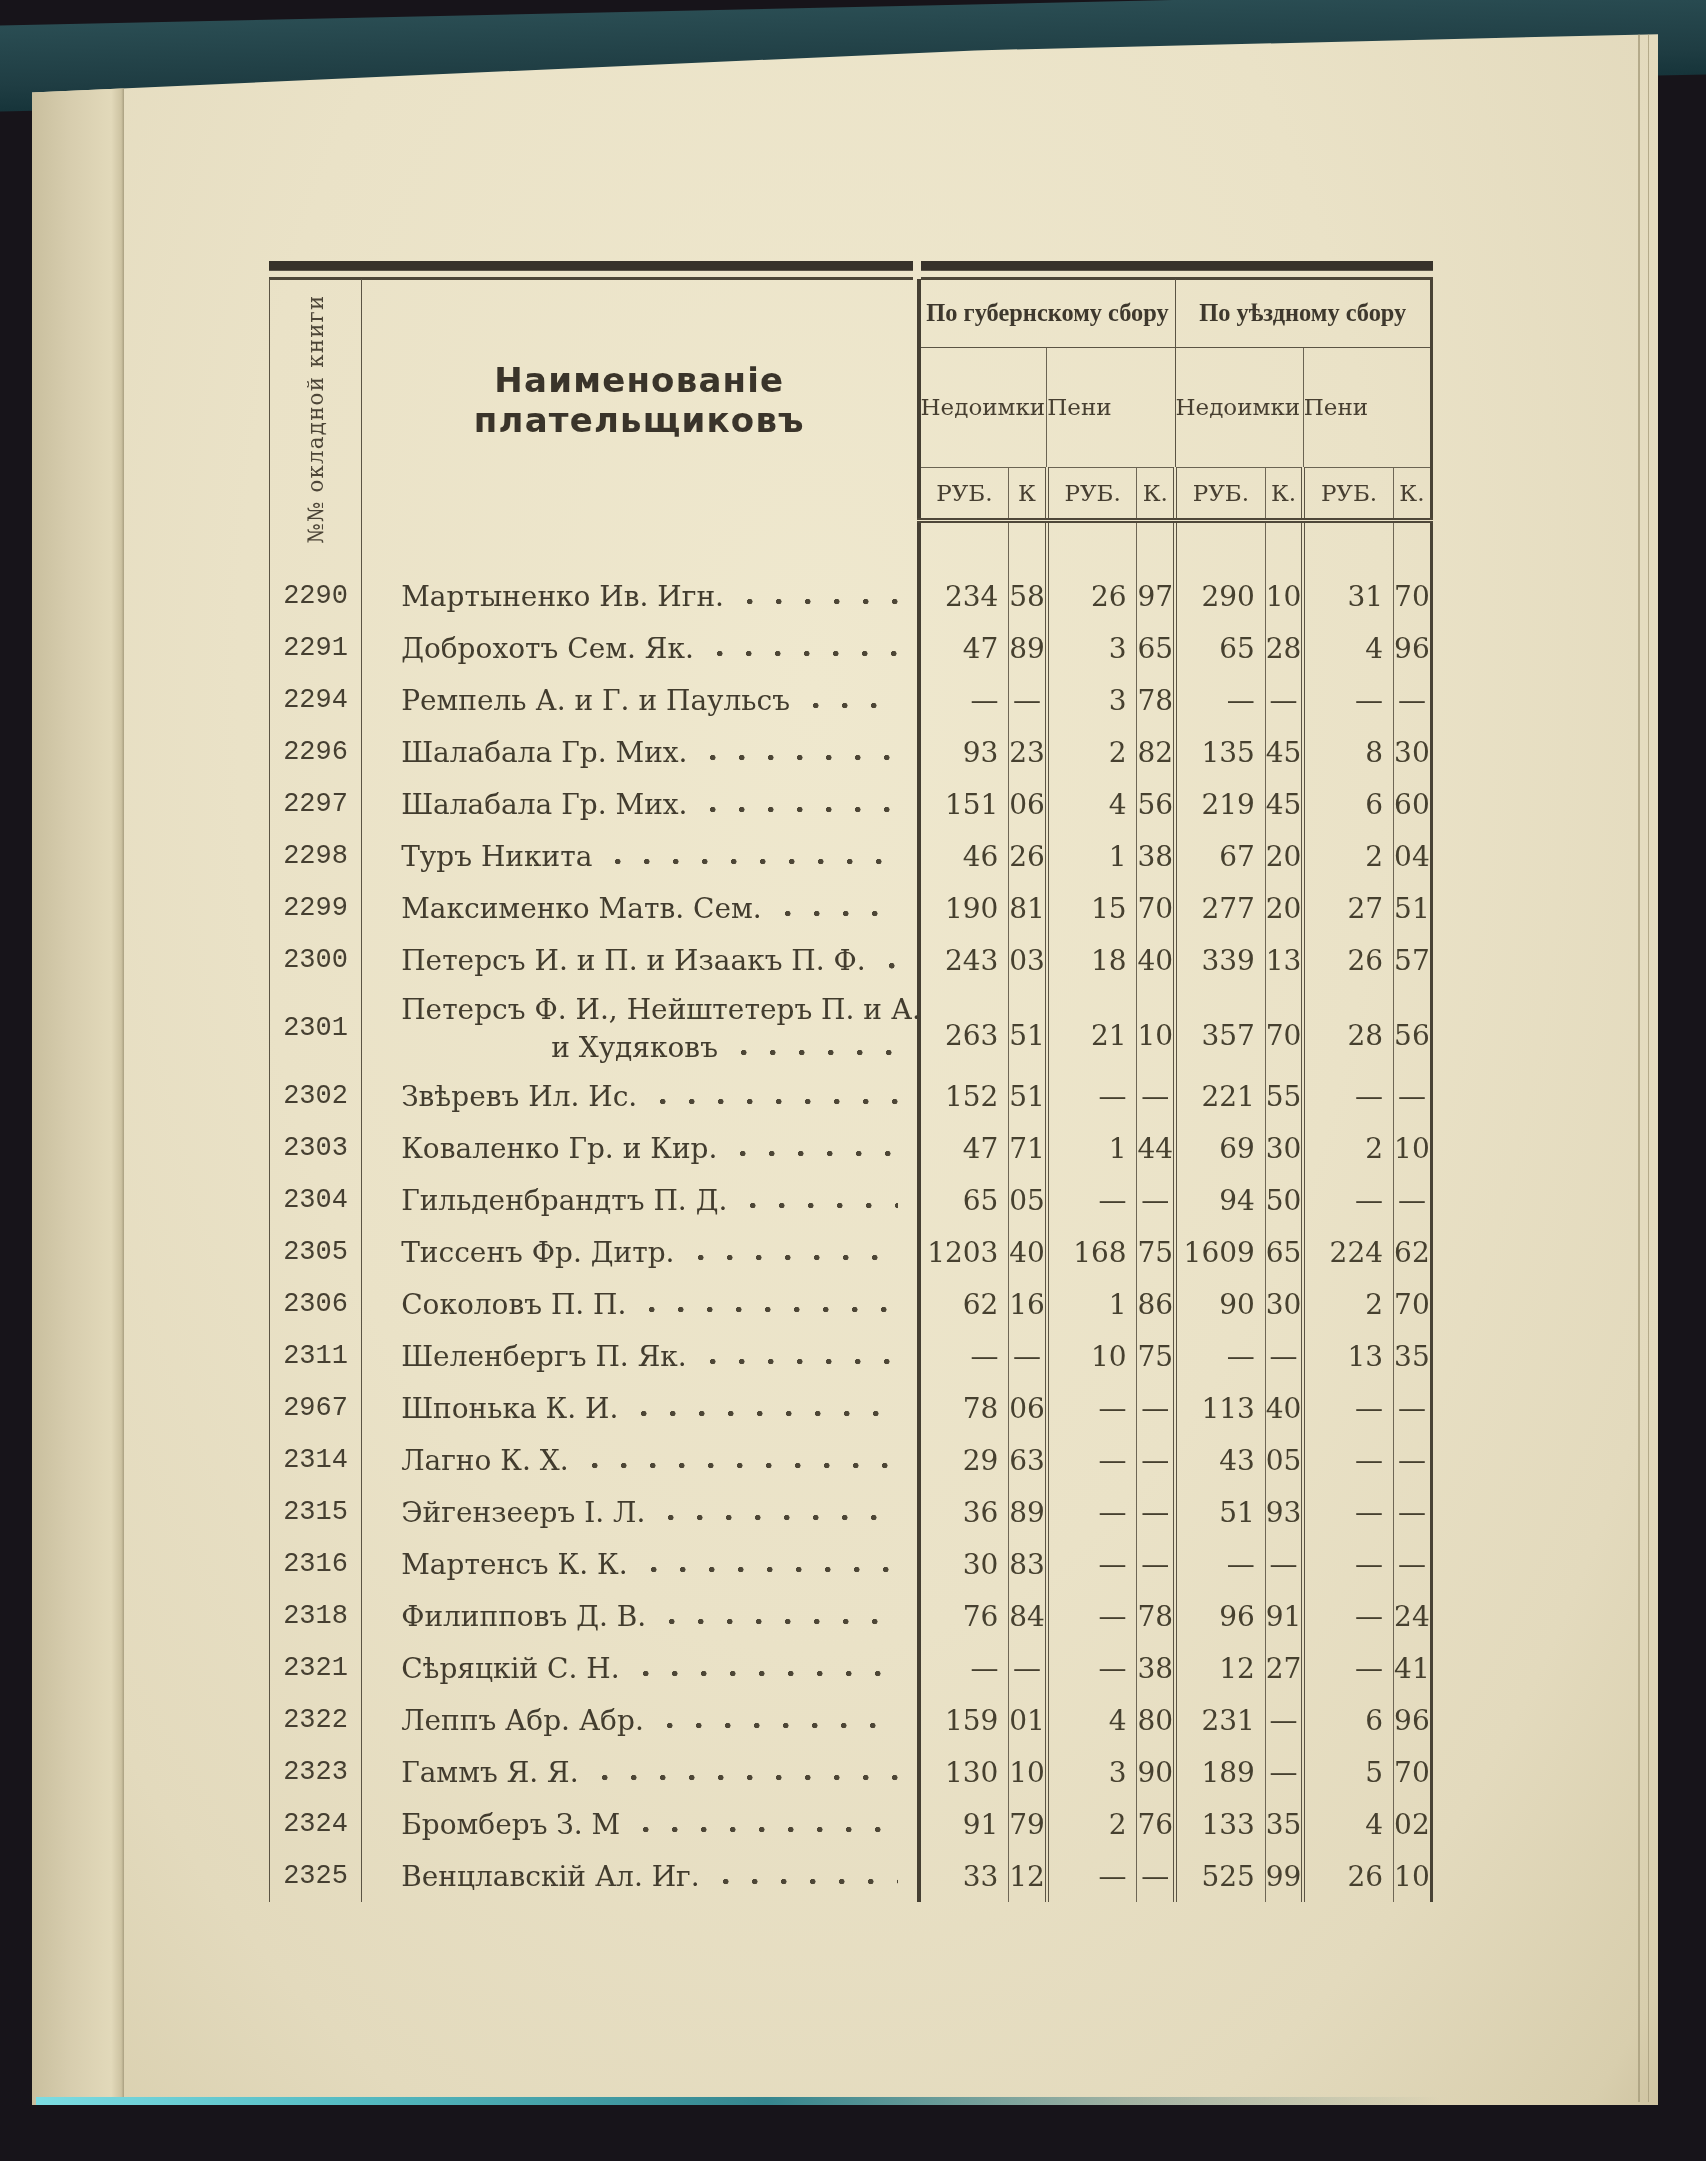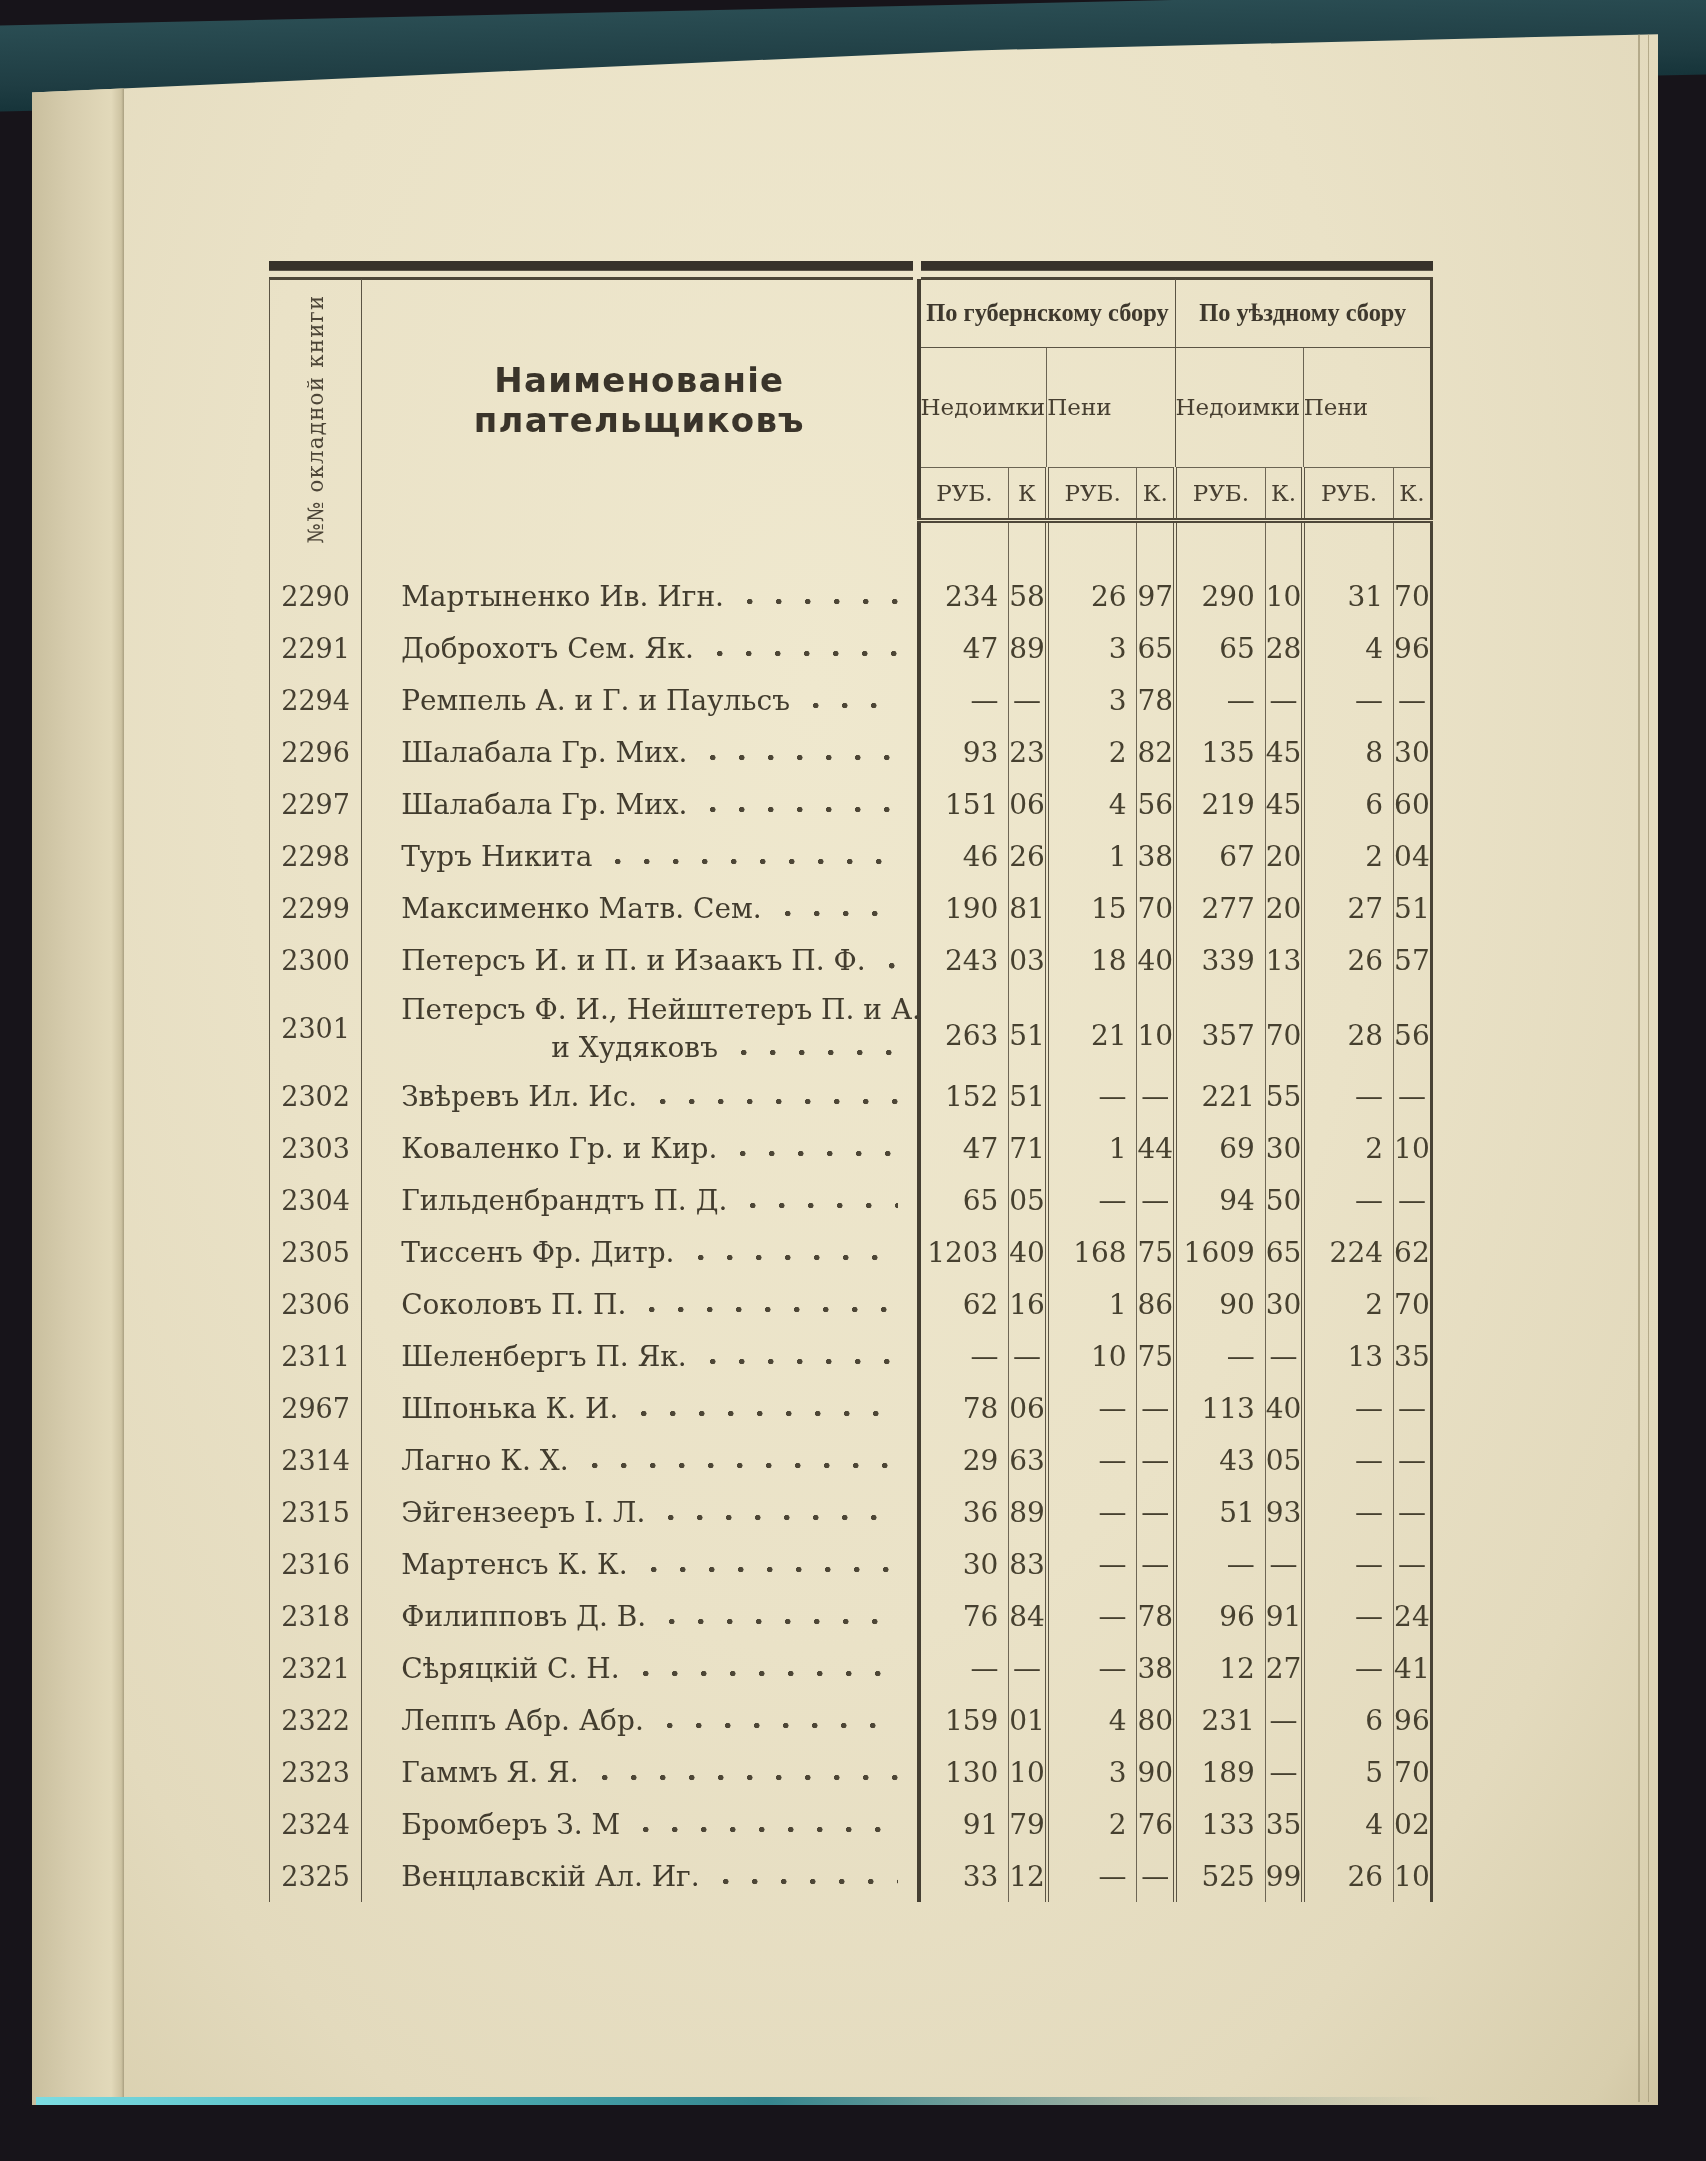--- a/index.html
+++ b/index.html
@@ -96,21 +96,21 @@
   .th-unit.rub{border-right:1.2px solid #6e6655;}
   .th-unit.k{border-right:4.3px double #5b5444;}
   .th-unit.k.last{border-right:none;}
 
   
   tr.spacer{height:50px}
   tr.data-row{height:52px}
   tr.data-row.tall{height:84px}
   td.no{
     border-right:1.8px solid #5b5444;text-align:center;
-    font-size:27px;color:#453f31;
+    font-size:27px;color:#453f31;font-family:Liberation Mono, monospace;
   }
   td.name{border-right:4.3px solid #453f33;font-size:28px;color:#423c2e;}
   .name-line{display:flex;padding-left:39px;}
   .name-line .nm{white-space:nowrap;}
   .name-line2{display:flex;padding-left:189px;margin-top:4.9px;}
   .leader{
     flex:1 1 auto;height:7.3px;align-self:flex-end;
     margin:0 18.3px 7.3px 22px;
     background-image:radial-gradient(circle at 3.7px 3.7px,#4d4636 2.6px,rgba(0,0,0,0) 3.1px);
     background-size:29px 7.3px;background-repeat:repeat-x;

